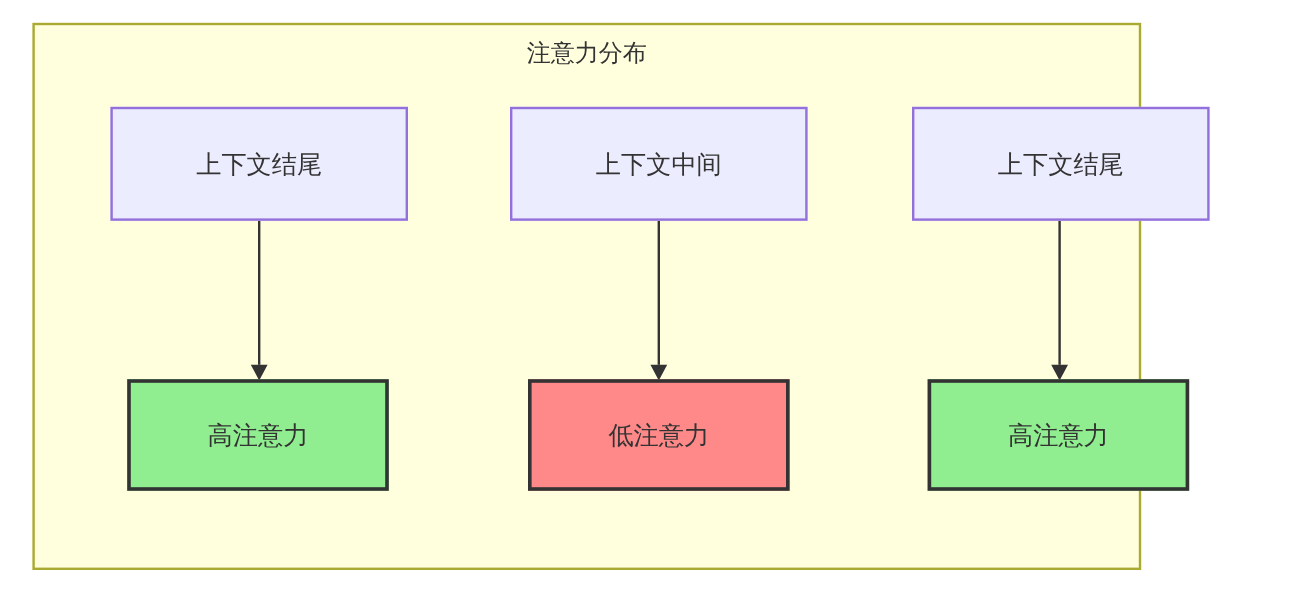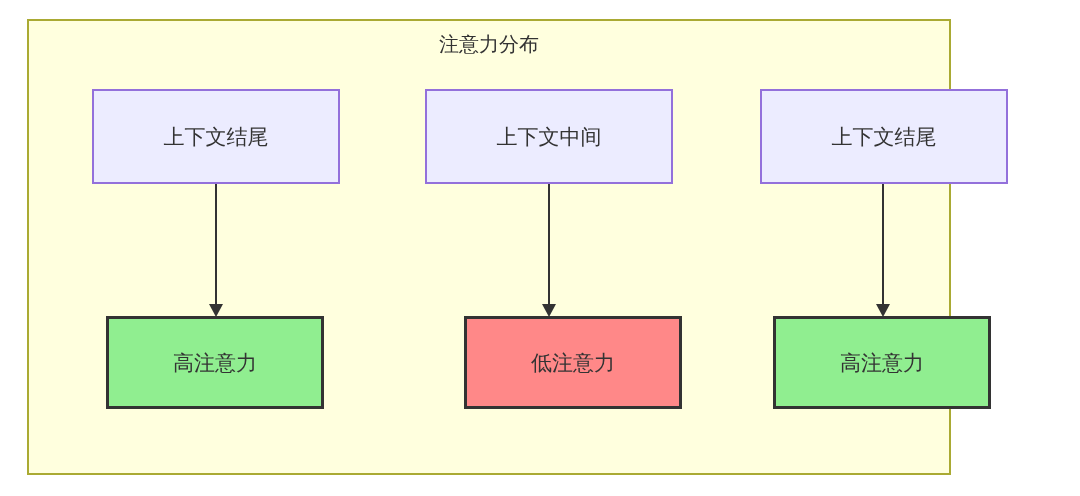--- a/index.html
+++ b/index.html
@@ -50,21 +50,21 @@
     width: 248px; height: 95px;
     background: var(--node-fill);
     border: 2px solid var(--node-border);
   }
   .bottom-node {
     top: 295px;
     width: 218px; height: 93px;
     border: 3px solid var(--attention-border);
   }
   .attention-high { background: var(--high-fill); align-items: center; }
-  .attention-low  { background: var(--low-fill); margin-left: 24px; }
+  .attention-low  { background: var(--low-fill); }
   .top-node.pos-0 { left: 63px; }
   .top-node.pos-1 { left: 396px; }
   .top-node.pos-2 { left: 731px; }
   .bottom-node.pos-0 { left: 77px; }
   .bottom-node.pos-1 { left: 411px; }
   .bottom-node.pos-2 { left: 744px; }
   .edges {
     position: absolute;
     left: 0; top: 0;
     width: 1038px; height: 456px;

